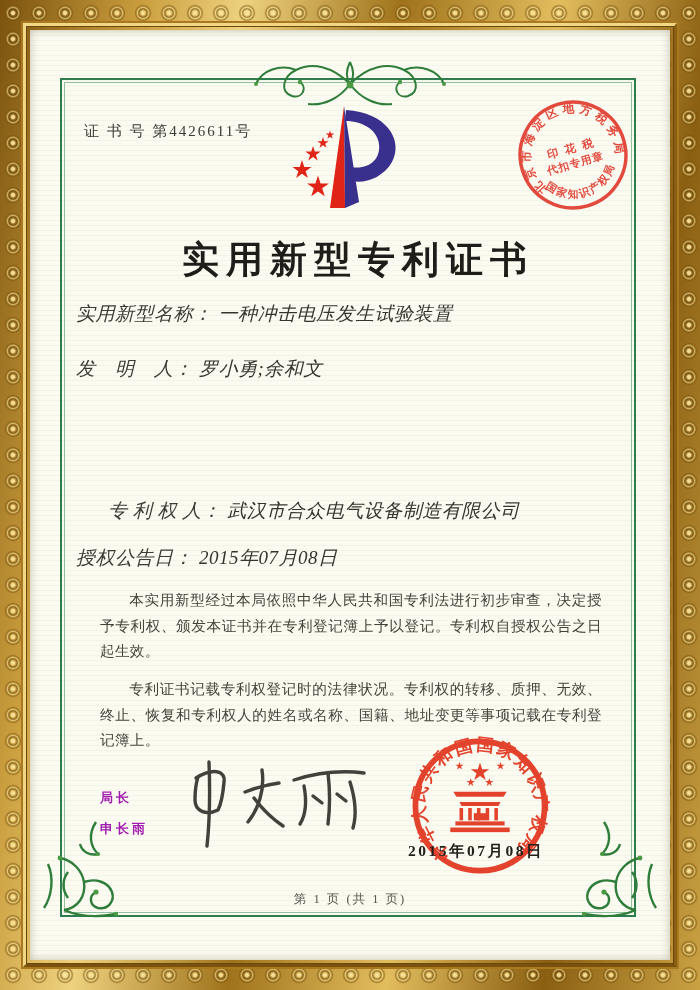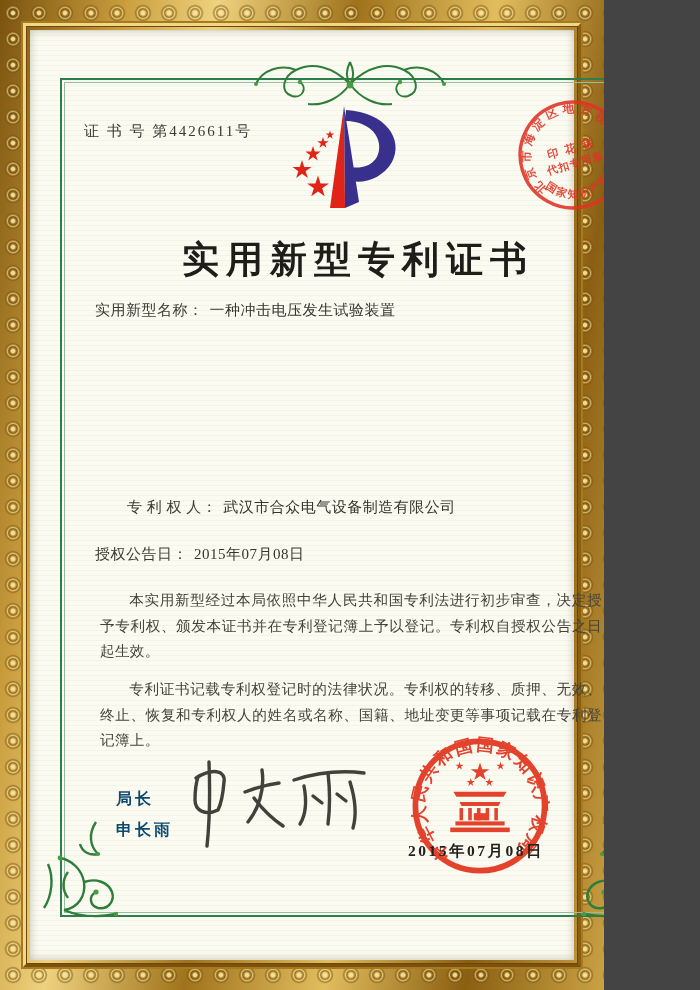--- a/index.html
+++ b/index.html
@@ -1,17 +1,17 @@
 <!DOCTYPE html>
 <html><head>
 <meta charset="utf-8">
 <style>
   html,body{margin:0;padding:0;background:#444;}
   #stage{
-    position:relative;width:604px;height:990px;overflow:hidden;
+    position:relative;width:700px;height:990px;overflow:hidden;
     font-family:"Liberation Serif","DejaVu Serif",serif;
     background:#fff;
   }
   
   .frame{
     position:absolute;inset:0;
     background:linear-gradient(100deg,#7a520e,#c99d3d 16%,#eed27f 28%,#9f731c 46%,#e2bd5e 64%,#8a5f12 82%,#caa244);
   }
   .frame::before{
     content:"";position:absolute;inset:0;
@@ -46,33 +46,33 @@
   
   .cert-no{
     position:absolute;left:84px;top:122px;z-index:6;
     font-size:15px;letter-spacing:2px;color:#3a3a36;
   }
   .title{
     position:absolute;left:0;top:227px;width:700px;margin:8px;z-index:6;
     text-align:center;font-size:37px;font-weight:700;letter-spacing:7px;color:#1e1d1a;
   }
   .field{
-    position:absolute;left:95px;z-index:6;white-space:nowrap;
-    font-size:15px;color:#3c3b34;letter-spacing:.5px;
+    position:absolute;left:76px;z-index:6;white-space:nowrap;
+    font-size:19px;color:#3c3b34;letter-spacing:.5px;font-style:italic;
   }
   .field .val{margin-left:6px;color:#35342e;}
   .paras{
     position:absolute;left:88px;top:576px;width:526px;z-index:6;
     font-size:14.6px;line-height:1.76;color:#45443b;text-align:justify;letter-spacing:.3px;
   }
   .paras p{margin:12px;text-indent:2em;}
   .director-title,.director-name{
-    position:absolute;left:116px;z-index:6;
+    position:absolute;left:100px;z-index:6;
     font-family:"Liberation Sans","DejaVu Sans",sans-serif;
-    font-weight:700;font-size:16px;letter-spacing:3px;color:#0c4a6e;
+    font-weight:700;font-size:13px;letter-spacing:3px;color:#a21caf;
   }
   .director-title{top:789px;}
   .director-name{top:820px;}
   .signature{position:absolute;left:182px;top:756px;z-index:7;}
   .seal{position:absolute;left:398px;top:724px;z-index:8;opacity:.93;}
   .tax-stamp{position:absolute;left:512px;top:94px;z-index:8;transform:rotate(-16deg);opacity:.88;}
   .seal-date{
     position:absolute;left:408px;top:841px;z-index:9;
     font-size:15.5px;font-weight:600;letter-spacing:2.5px;color:#22211c;
   }
@@ -178,20 +178,23 @@
       <textPath href="#taxBottom" startOffset="4">国家知识产权局</textPath>
     </text>
     <text x="60" y="57" text-anchor="middle" font-size="11" fill="#e03226" font-weight="700" letter-spacing="2">印 花 税</text>
     <text x="60" y="72" text-anchor="middle" font-size="10.5" fill="#e03226" font-weight="700" letter-spacing="1">代扣专用章</text>
   </svg>
 
   <h1 class="title">实用新型专利证书</h1>
 
   <div class="field" style="top:301px;">
     <span>实用新型名称：</span><span class="val">一种冲击电压发生试验装置</span>
+  </div>
+  <div class="field" style="top:356px;">
+    <span>发　明　人：</span><span class="val">罗小勇;余和文</span>
   </div>
   <div class="field" style="top:498px;margin-left:32px;">
     <span>专 利 权 人：</span><span class="val">武汉市合众电气设备制造有限公司</span>
   </div>
   <div class="field" style="top:545px;">
     <span>授权公告日：</span><span class="val">2015年07月08日</span>
   </div>
 
   <div class="paras">
     <p>本实用新型经过本局依照中华人民共和国专利法进行初步审查，决定授予专利权、颁发本证书并在专利登记簿上予以登记。专利权自授权公告之日起生效。</p>
@@ -238,14 +241,15 @@
       <rect x="85.5" y="82" width="3.5" height="12"></rect>
       <rect x="94" y="82" width="3.5" height="12"></rect>
       <rect x="74" y="87" width="12" height="7"></rect>
       <rect x="56" y="95" width="48" height="4"></rect>
       <rect x="51" y="101" width="58" height="4.5"></rect>
     </g>
   </svg>
 
   <div class="seal-date">2015年07月08日</div>
 
+  <div class="footer">第 1 页 (共 1 页)</div>
 
 </div>
 
 </body></html>

